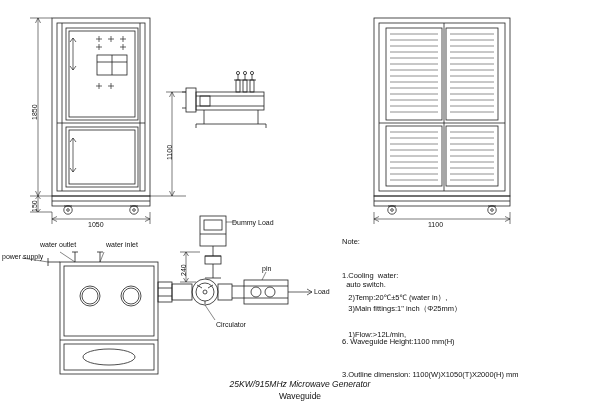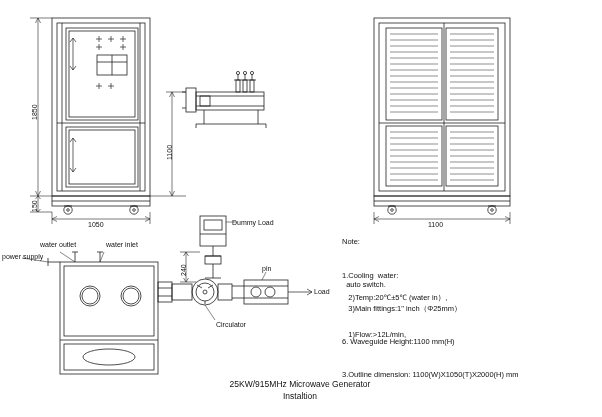--- a/index.html
+++ b/index.html
@@ -313,16 +313,16 @@
 
 <div class="note" style="left:342px; top:236px;">Note:</div>
 <div class="note" style="left:342px; top:259px;margin-top:20px;">  auto switch.</div>
 <div class="note" style="left:342px; top:270px;">1.Cooling  water:</div>
 <div class="note" style="left:342px; top:281px;margin-top:48px;">   1)Flow:&gt;12L/min,</div>
 <div class="note" style="left:342px; top:292px;">   2)Temp:20℃±5℃ (water in）,</div>
 <div class="note" style="left:342px; top:303px;">   3)Main fittings:1" inch（Φ25mm）</div>
 <div class="note" style="left:342px; top:325px;margin-top:44px;">3.Outline dimension: 1100(W)X1050(T)X2000(H) mm</div>
 <div class="note" style="left:342px; top:336px;">6. Waveguide Height:1100 mm(H)</div>
 
-<div class="title" style="left:180px; top:378px; width:240px;">25KW/915MHz Microwave Generator</div>
-<div class="title" style="left:180px; top:390px; width:240px;">Instaltion</div>
+<div class="title" style="left:180px; top:378px; width:240px;font-style:italic;">25KW/915MHz Microwave Generator</div>
+<div class="title" style="left:180px; top:390px; width:240px;">Waveguide</div>
 
 </div>
 
 </body></html>

